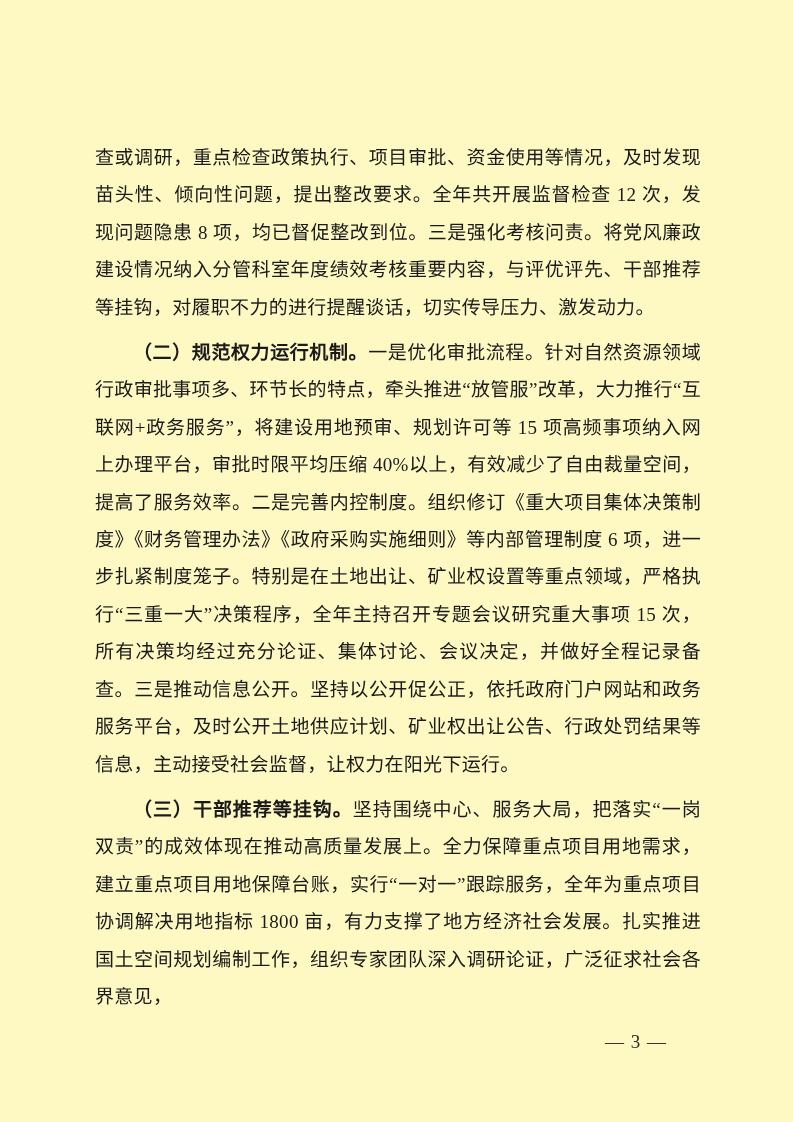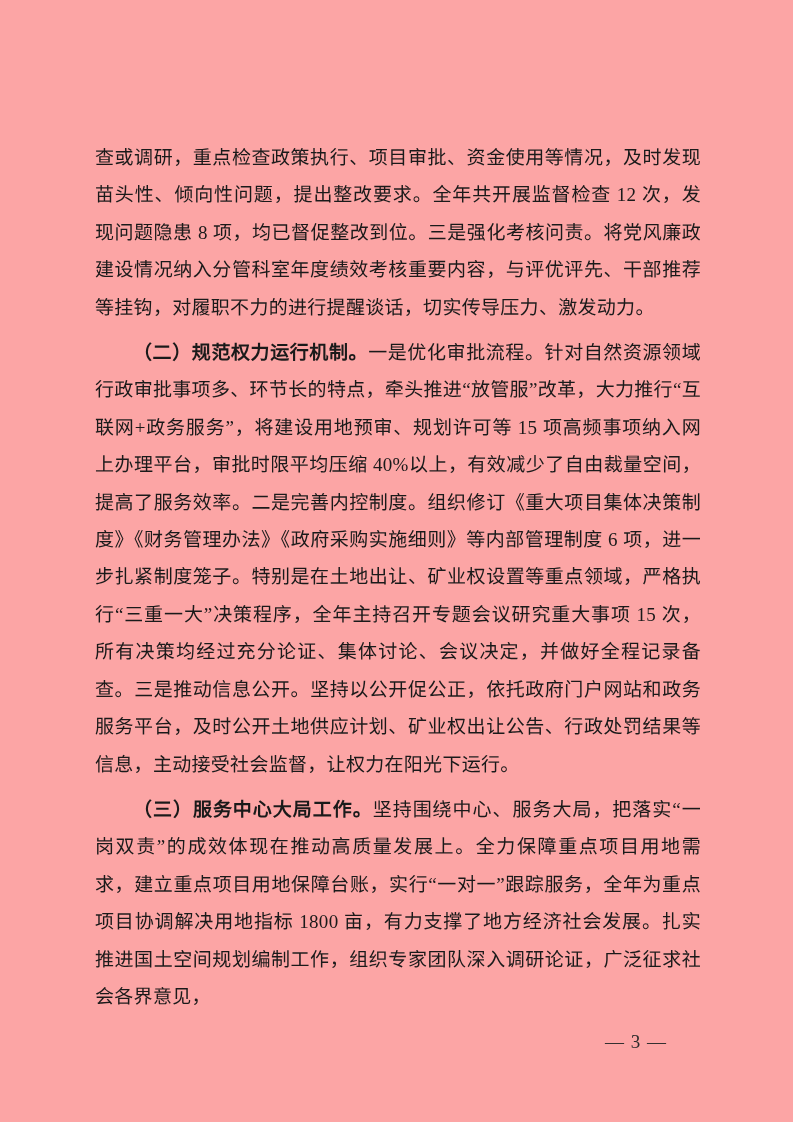--- a/index.html
+++ b/index.html
@@ -4,21 +4,21 @@
 <style>
   html, body {
     margin: 0;
     padding: 0;
     background: #ffffff;
   }
   .page {
     position: relative;
     width: 793px;
     height: 1122px;
-    background: #fca5a5;
+    background: #fef9c3;
     overflow: hidden;
     font-family: "Liberation Serif", "DejaVu Serif", serif;
     color: #1a1a1a;
   }
   .content {
     position: absolute;
     left: 95px;
     top: 139px;
     width: 606px;
   }
@@ -54,18 +54,18 @@
 </head>
 <body>
 
 <div class="page">
   <div class="content">
 
     <p class="para"><span>查或调研，重点检查政策执行、项目审批、资金使用等情况，及时发现苗头性、倾向性问题，提出整改要求。全年共开展监督检查 12 次，发现问题隐患 8 项，均已督促整改到位。</span><span class="seg-kai">三是强化考核问责。</span><span>将党风廉政建设情况纳入分管科室年度绩效考核重要内容，与评优评先、干部推荐等挂钩，对履职不力的进行提醒谈话，切实传导压力、激发动力。</span></p>
 
     <p class="para indent"><span class="seg-bold">（二）规范权力运行机制。</span><span class="seg-kai">一是优化审批流程。</span><span>针对自然资源领域行政审批事项多、环节长的特点，牵头推进“放管服”改革，大力推行“互联网+政务服务”，将建设用地预审、规划许可等 15 项高频事项纳入网上办理平台，审批时限平均压缩 40%以上，有效减少了自由裁量空间，提高了服务效率。</span><span class="seg-kai">二是完善内控制度。</span><span>组织修订《重大项目集体决策制度》《财务管理办法》《政府采购实施细则》等内部管理制度 6 项，进一步扎紧制度笼子。特别是在土地出让、矿业权设置等重点领域，严格执行“三重一大”决策程序，全年主持召开专题会议研究重大事项 15 次，所有决策均经过充分论证、集体讨论、会议决定，并做好全程记录备查。</span><span class="seg-kai">三是推动信息公开。</span><span>坚持以公开促公正，依托政府门户网站和政务服务平台，及时公开土地供应计划、矿业权出让公告、行政处罚结果等信息，主动接受社会监督，让权力在阳光下运行。</span></p>
 
-    <p class="para indent"><span class="seg-bold">（三）服务中心大局工作。</span><span>坚持围绕中心、服务大局，把落实“一岗双责”的成效体现在推动高质量发展上。全力保障重点项目用地需求，建立重点项目用地保障台账，实行“一对一”跟踪服务，全年为重点项目协调解决用地指标 1800 亩，有力支撑了地方经济社会发展。扎实推进国土空间规划编制工作，组织专家团队深入调研论证，广泛征求社会各界意见，</span></p>
+    <p class="para indent"><span class="seg-bold">（三）干部推荐等挂钩。</span><span>坚持围绕中心、服务大局，把落实“一岗双责”的成效体现在推动高质量发展上。全力保障重点项目用地需求，建立重点项目用地保障台账，实行“一对一”跟踪服务，全年为重点项目协调解决用地指标 1800 亩，有力支撑了地方经济社会发展。扎实推进国土空间规划编制工作，组织专家团队深入调研论证，广泛征求社会各界意见，</span></p>
 
   </div>
 
   <div class="footer"><span>— 3 —</span></div>
 </div>
 
 </body></html>

